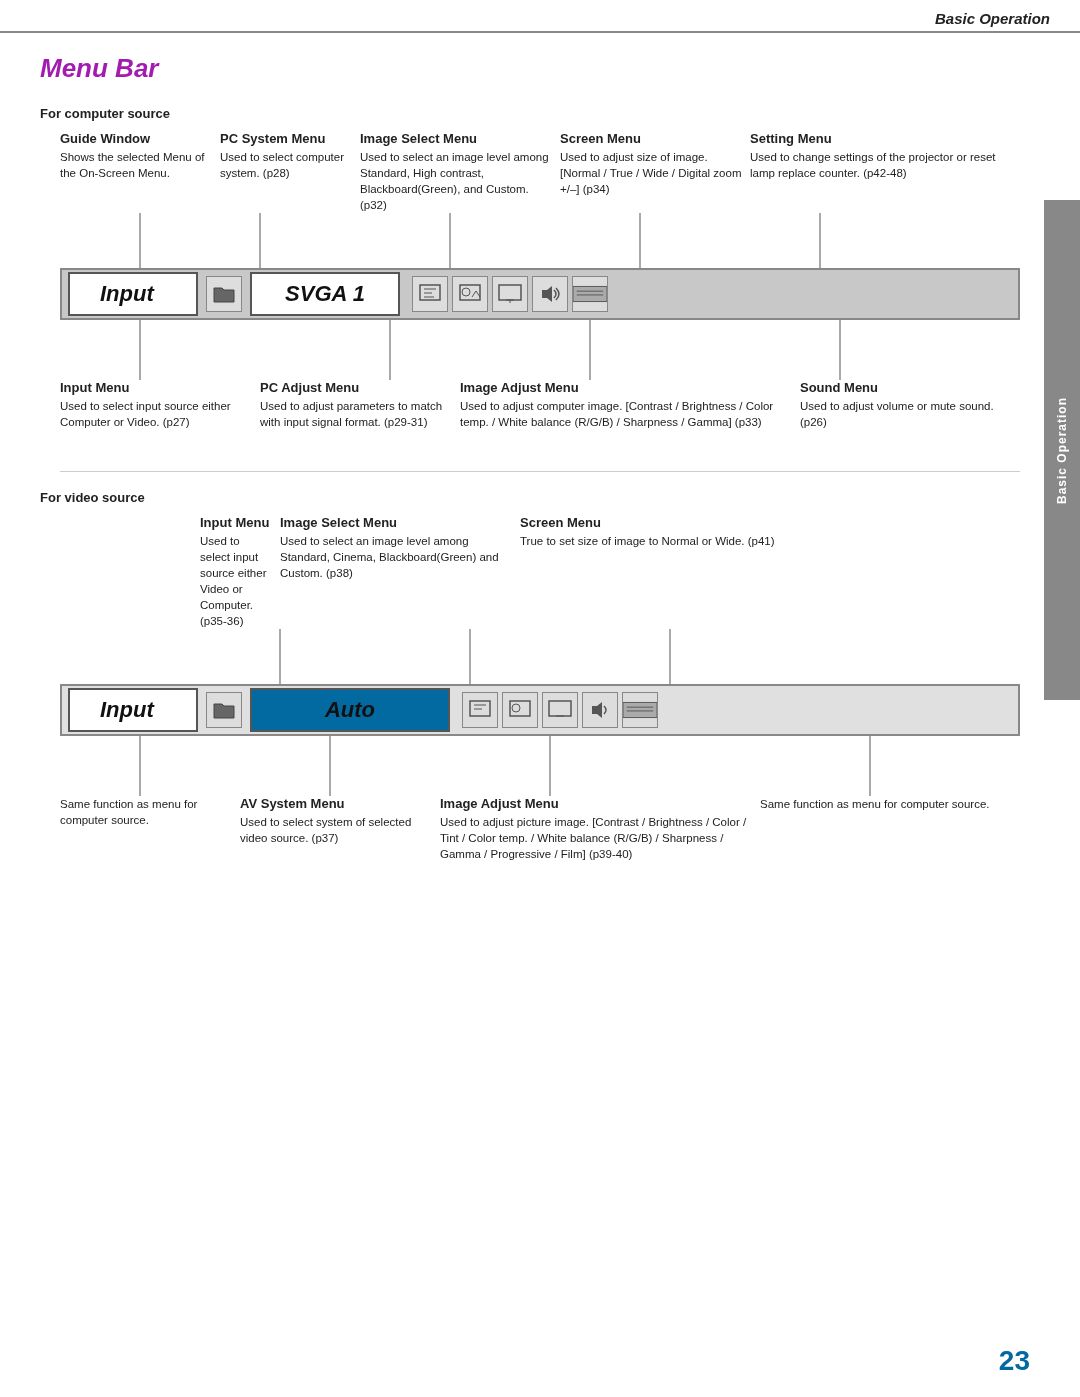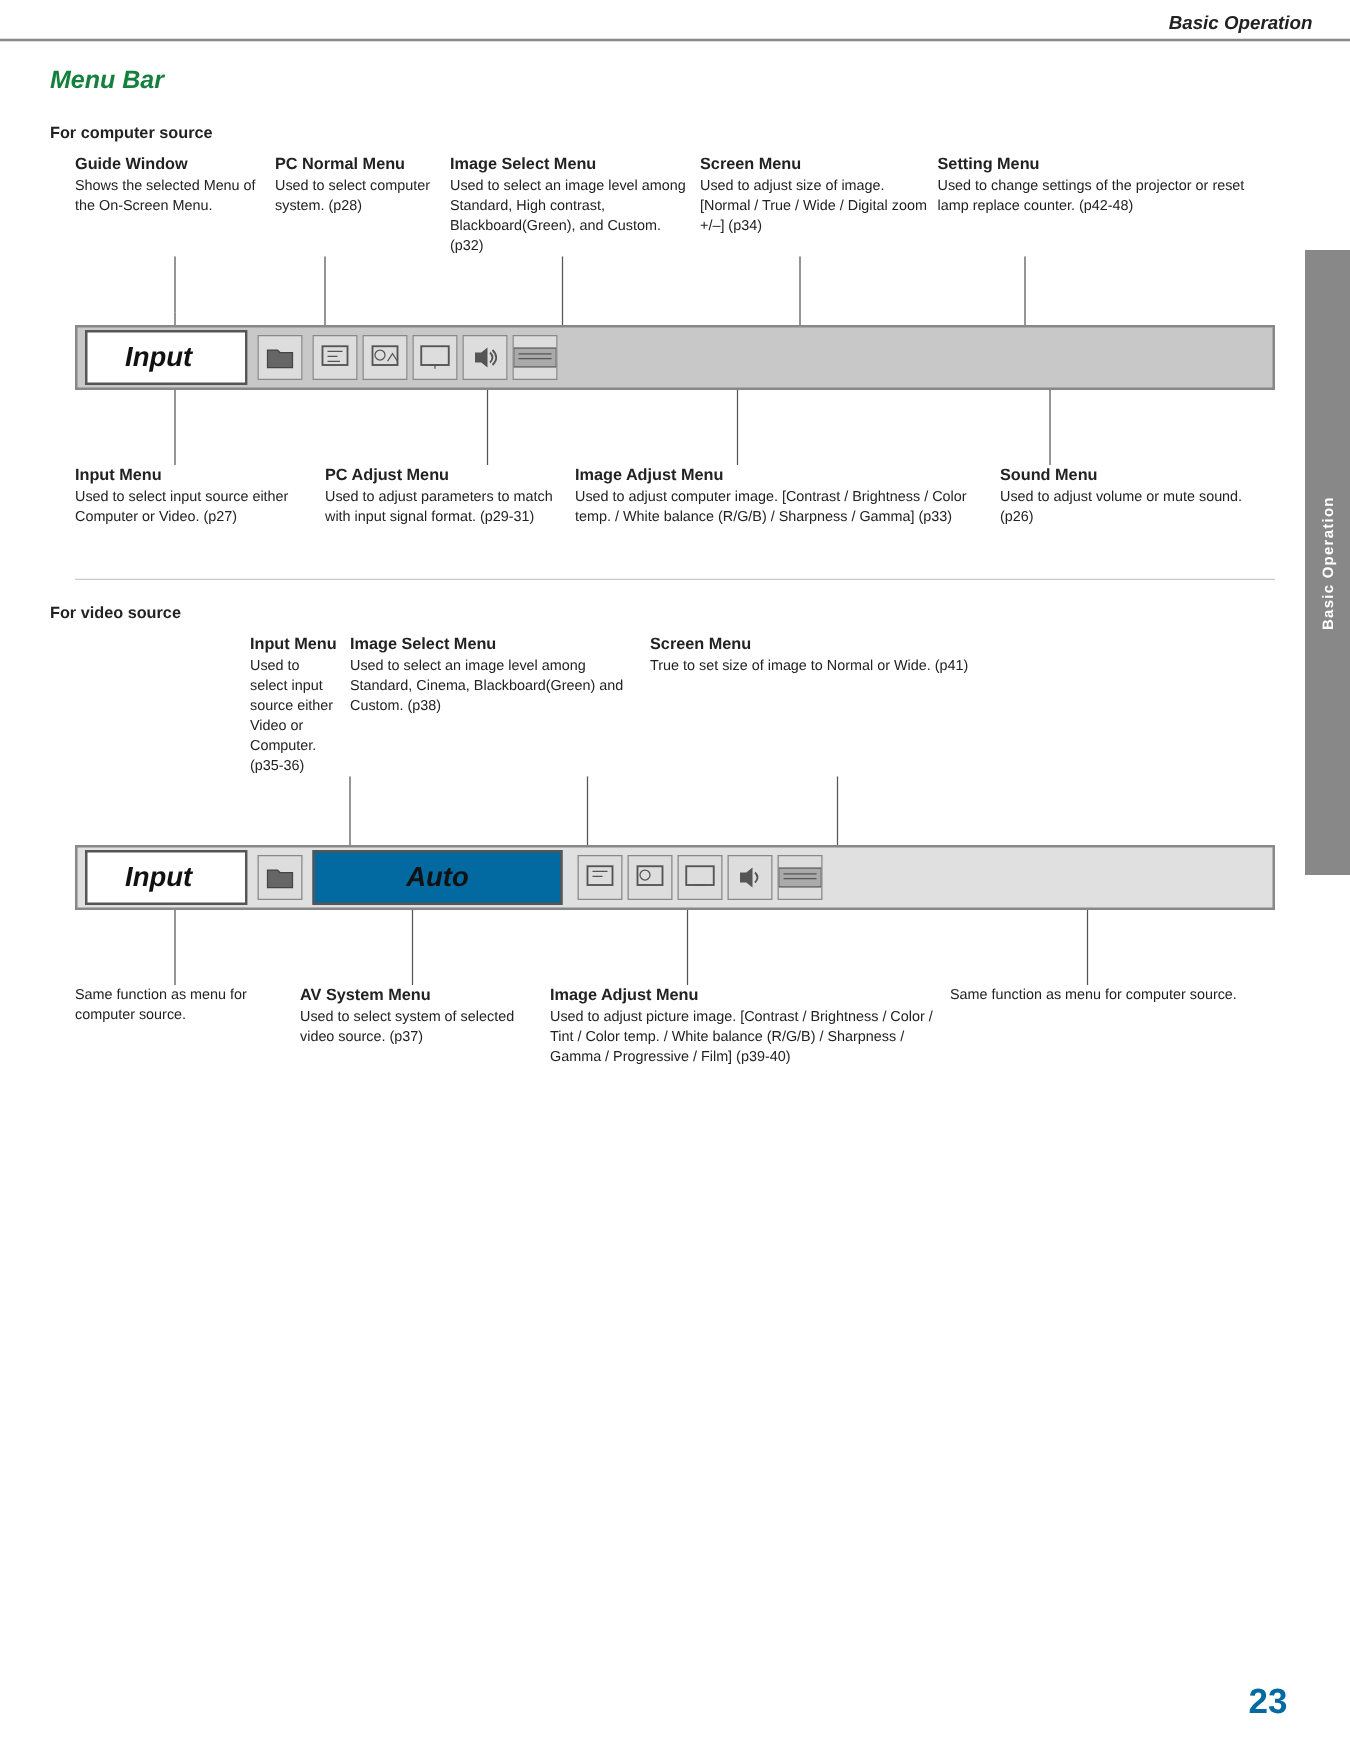--- a/index.html
+++ b/index.html
@@ -29,23 +29,23 @@
     }
 
     
     .main-content {
       padding: 20px 40px 20px 40px;
     }
 
     .page-title {
       font-style: italic;
       font-weight: bold;
-      font-size: 20px;
+      font-size: 26px;
       margin-bottom: 22px;
-      color: #15803d;
+      color: #a21caf;
     }
 
     .section-label {
       font-weight: bold;
       font-size: 13px;
       margin-bottom: 10px;
     }
 
     .label-title {
       font-weight: bold;
@@ -191,21 +191,21 @@
     <div style="position:relative; width:960px; margin:0 auto;">
 
       <div style="display:flex; flex-direction:row; width:100%; margin-bottom:0;justify-content:space-between;">
 
         <div style="width:160px; flex-shrink:0; padding-right:8px;">
           <div class="label-title">Guide Window</div>
           <div class="label-desc">Shows the selected Menu of the On-Screen Menu.</div>
         </div>
 
         <div style="width:140px; flex-shrink:0; padding-right:8px;">
-          <div class="label-title">PC Normal Menu</div>
+          <div class="label-title">PC System Menu</div>
           <div class="label-desc">Used to select computer system. (p28)</div>
         </div>
 
         <div style="width:200px; flex-shrink:0; padding-right:8px;">
           <div class="label-title">Image Select Menu</div>
           <div class="label-desc">Used to select  an image level among Standard, High contrast, Blackboard(Green), and Custom.  (p32)</div>
         </div>
 
         <div style="width:190px; flex-shrink:0; padding-right:8px;">
           <div class="label-title">Screen Menu</div>
@@ -237,20 +237,23 @@
         <div class="menu-bar-input">
           <span>Input</span>
         </div>
 
         <div class="menu-icon" style="margin:0 2px;">
           <svg width="24" height="24" viewBox="0 0 24 24">
               <path d="M2 6h8l2 2h10v12H2z" fill="#666" stroke="#444" stroke-width="1"></path>
             </svg>
         </div>
 
+        <div class="menu-bar-svga">
+          <span>SVGA 1</span>
+        </div>
 
         <div class="menu-bar-icons">
 
           <div class="menu-icon">
             <svg width="24" height="22" viewBox="0 0 24 22">
                 <rect x="2" y="2" width="20" height="15" fill="none" stroke="#555" stroke-width="1.5"></rect>
                 <line x1="6" y1="6" x2="18" y2="6" stroke="#555" stroke-width="1"></line>
                 <line x1="6" y1="10" x2="14" y2="10" stroke="#555" stroke-width="1"></line>
                 <line x1="6" y1="14" x2="16" y2="14" stroke="#555" stroke-width="1"></line>
               </svg>

